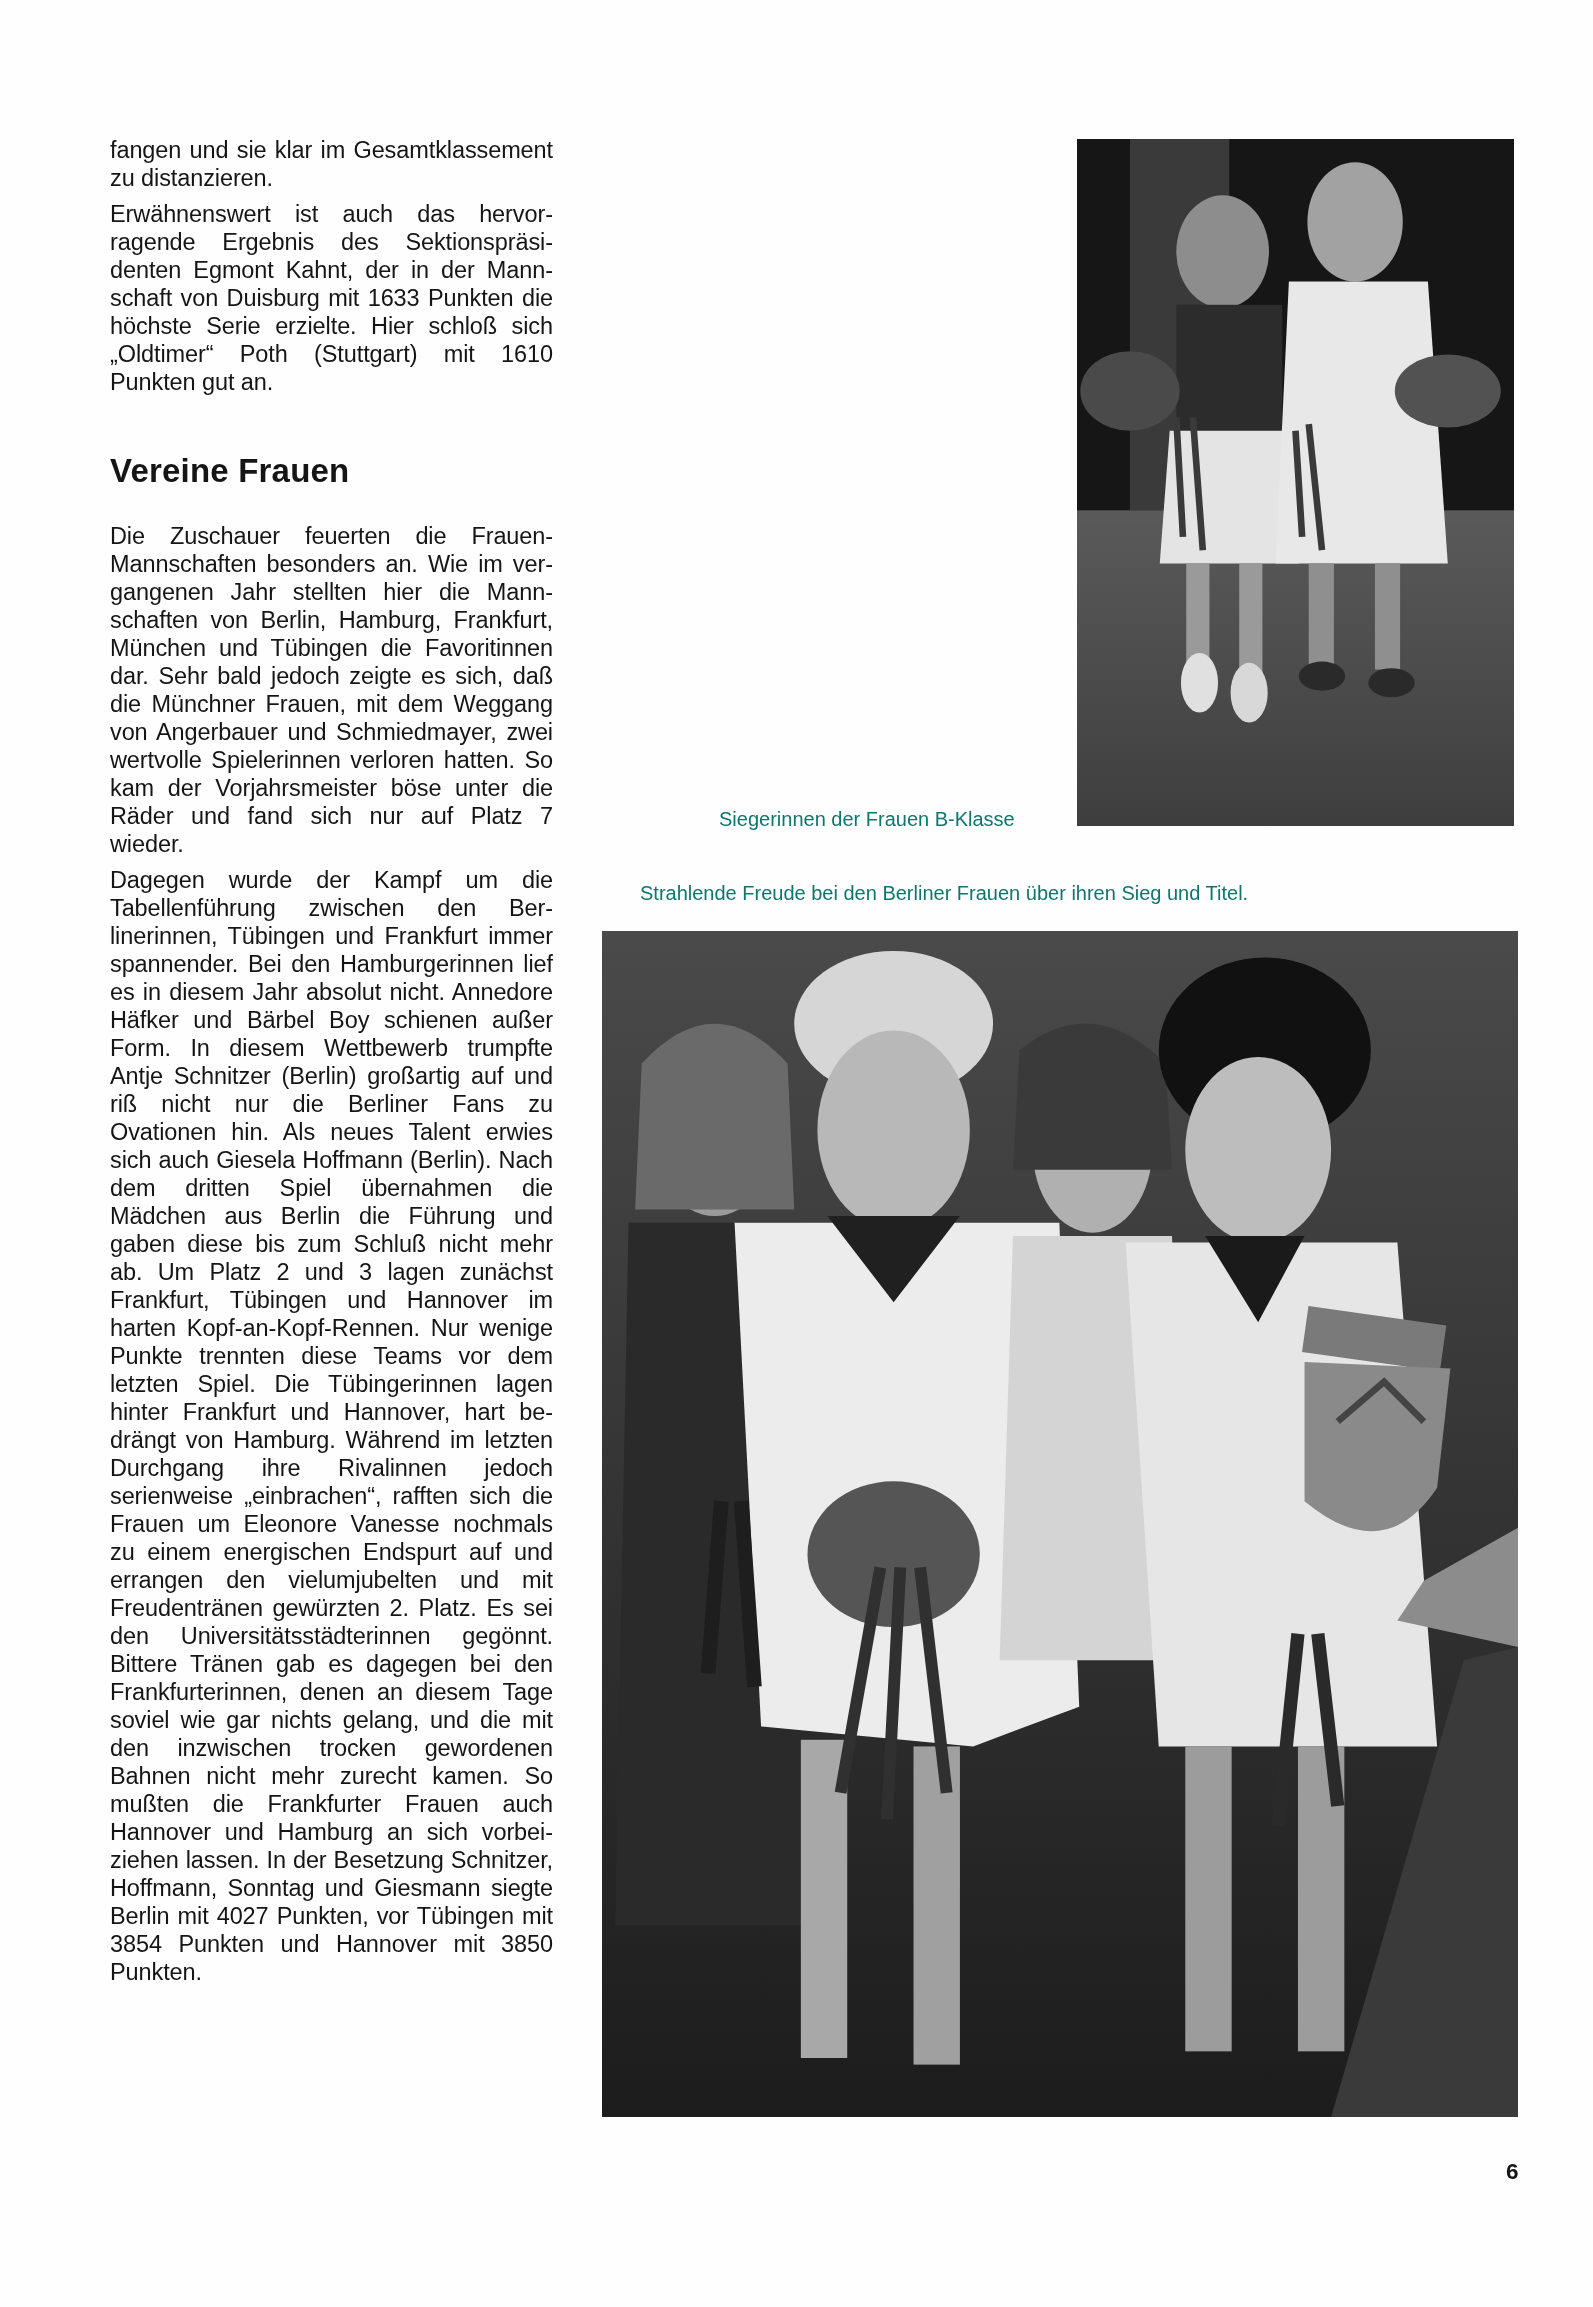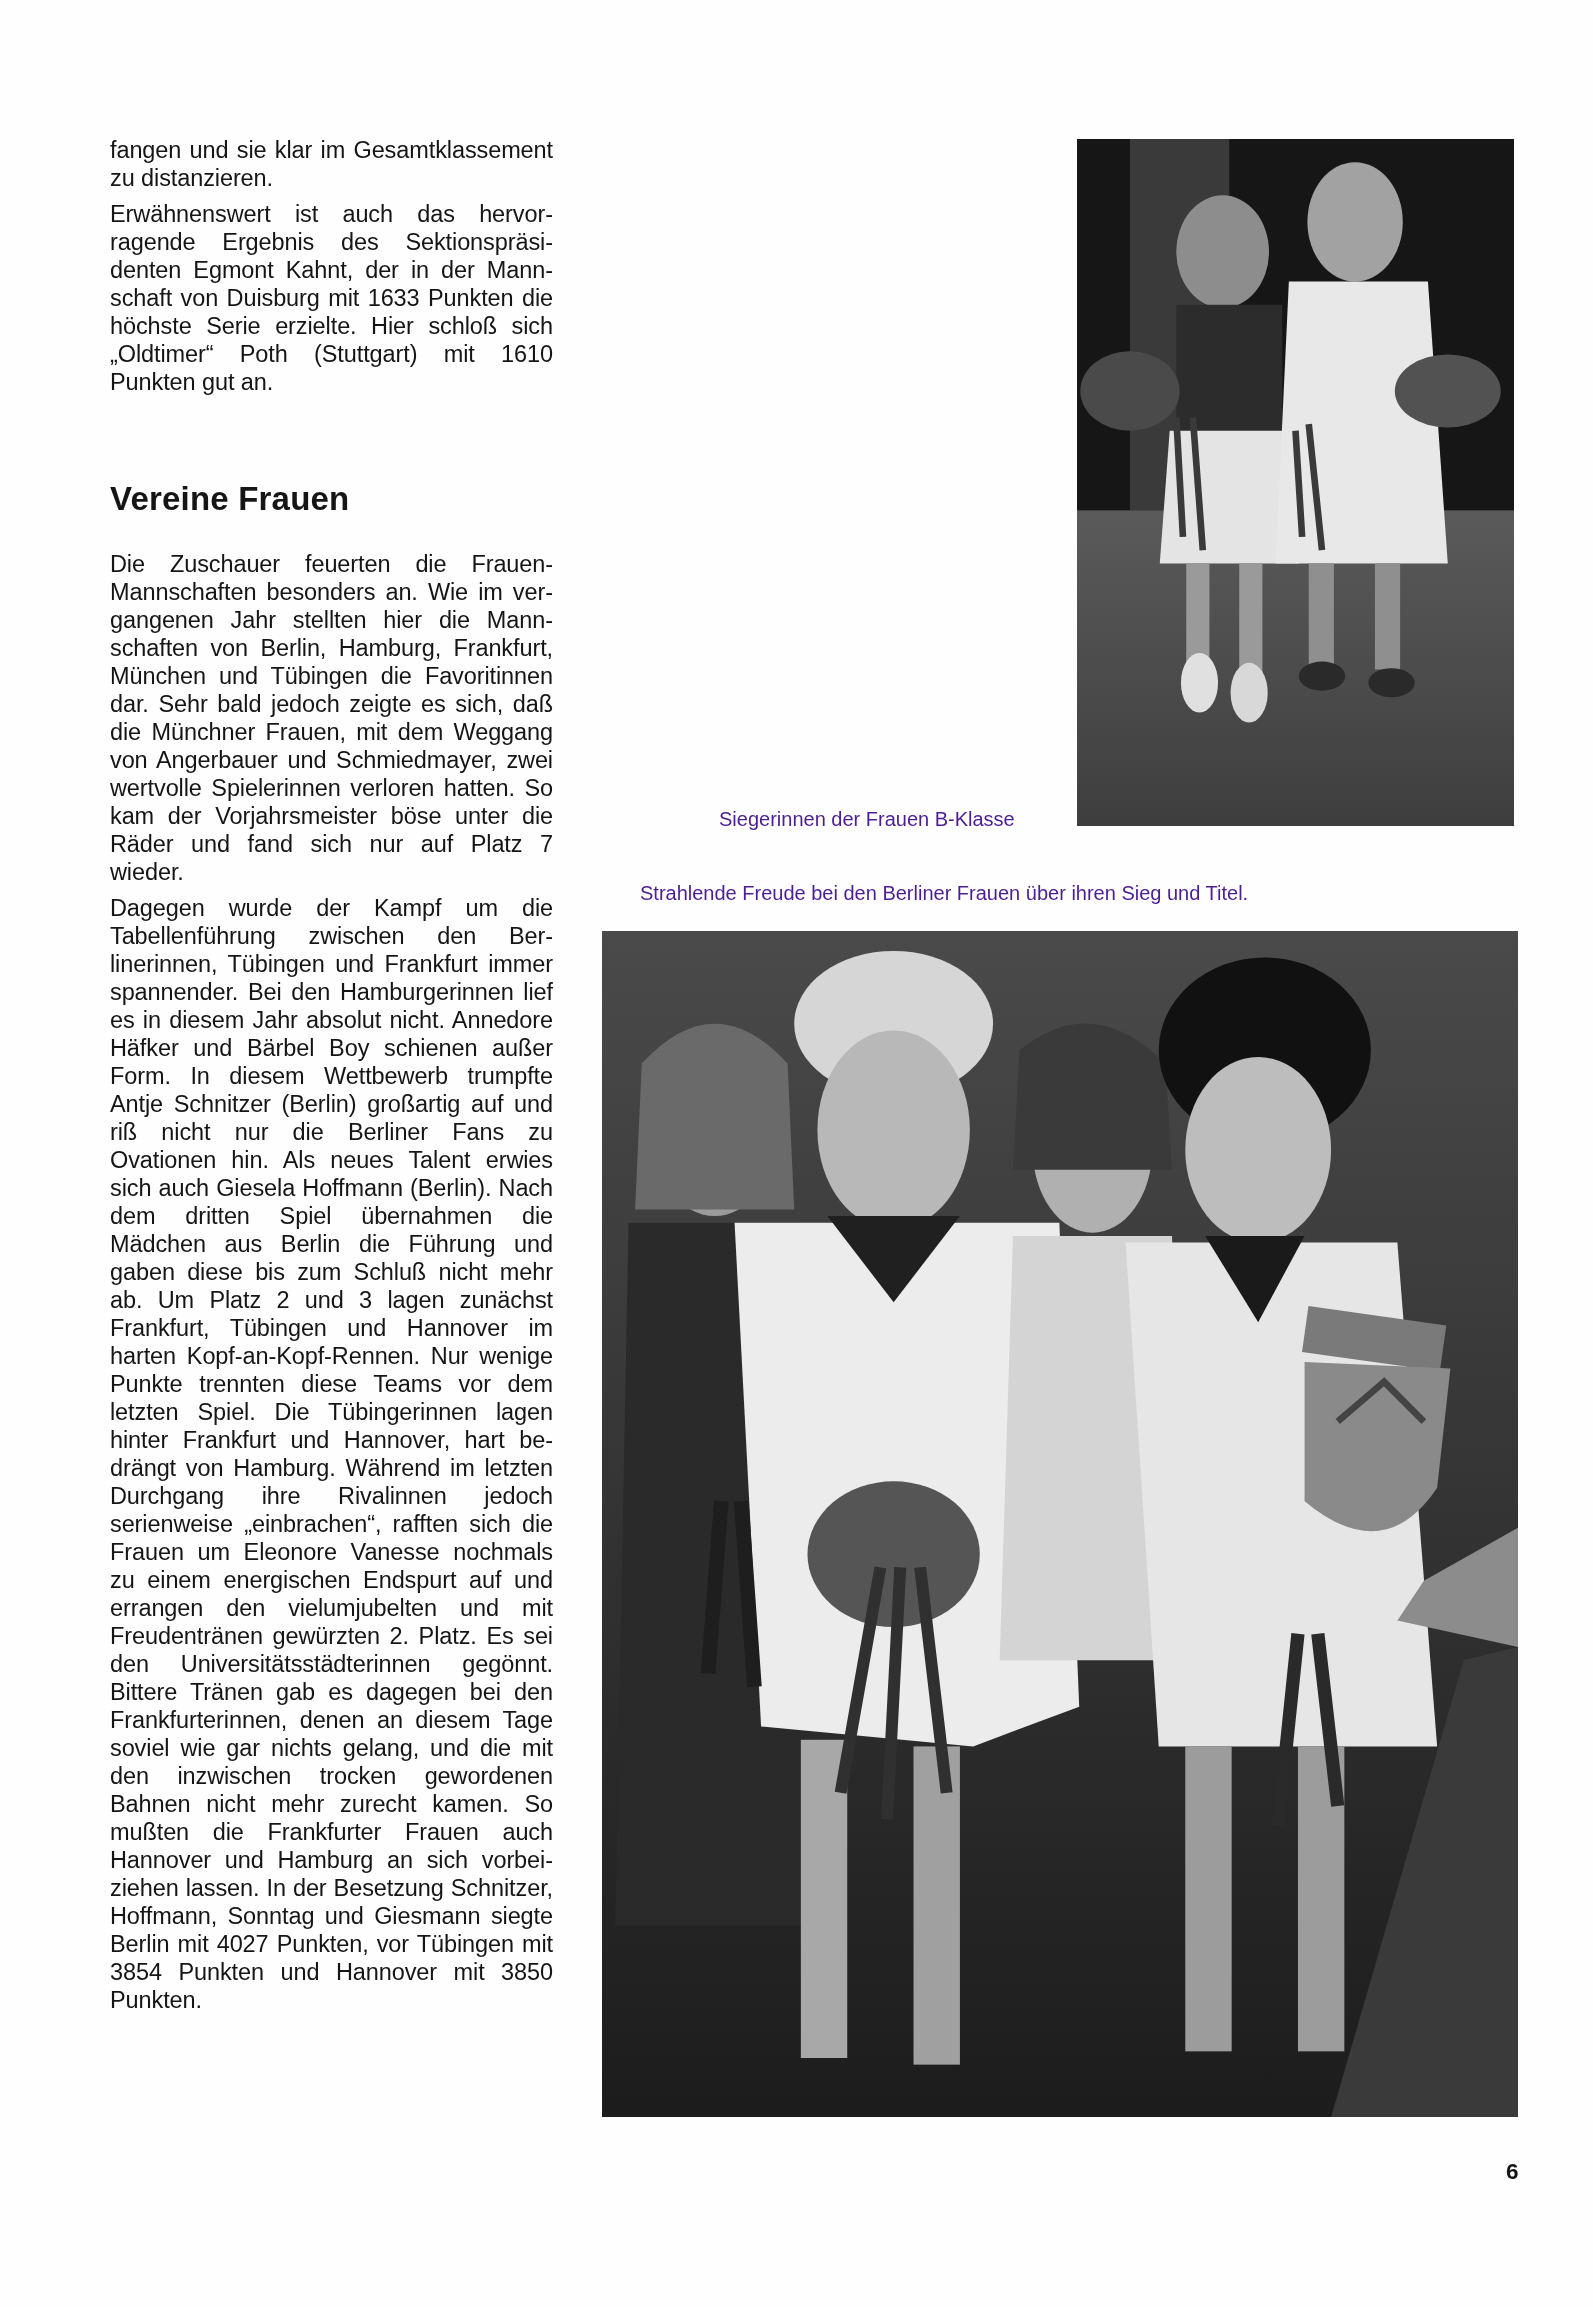--- a/index.html
+++ b/index.html
@@ -10,31 +10,31 @@
   .col-left {
     position: absolute; left: 110px; top: 136px; width: 443px;
   }
   .para {
     font-size: 23.5px; line-height: 28px; text-align: justify;
     hyphens: manual; margin: 0 0 8px 0; letter-spacing: -0.1px;
     font-stretch: condensed;
   }
   .heading {
     font-size: 33px; font-weight: bold; line-height: 37px;
-    margin: 84px 0 33px 0; letter-spacing: 0.2px;
+    margin: 56px 0 33px 0; letter-spacing: 0.2px;
   }
   .photo {
     position: absolute; overflow: hidden;
     background: #222;
   }
   .photo-top { left: 1077px; top: 139px; width: 437px; height: 687px; }
   .photo-large { left: 602px; top: 931px; width: 916px; height: 1186px; }
   .photo svg { width: 100%; height: 100%; display: block; }
   .caption {
-    position: absolute; font-size: 20px; line-height: 24px; color: #4c1d95;
+    position: absolute; font-size: 20px; line-height: 24px; color: #0f766e;
     font-stretch: condensed; white-space: nowrap;
   }
   .caption-top { left: 719px; top: 807px; }
   .caption-large { left: 602px; top: 881px; margin-left: 38px; }
   .page-number {
     position: absolute; left: 1506px; top: 2159px;
     font-size: 22.5px; font-weight: bold;
   }
 </style>
 </head>

